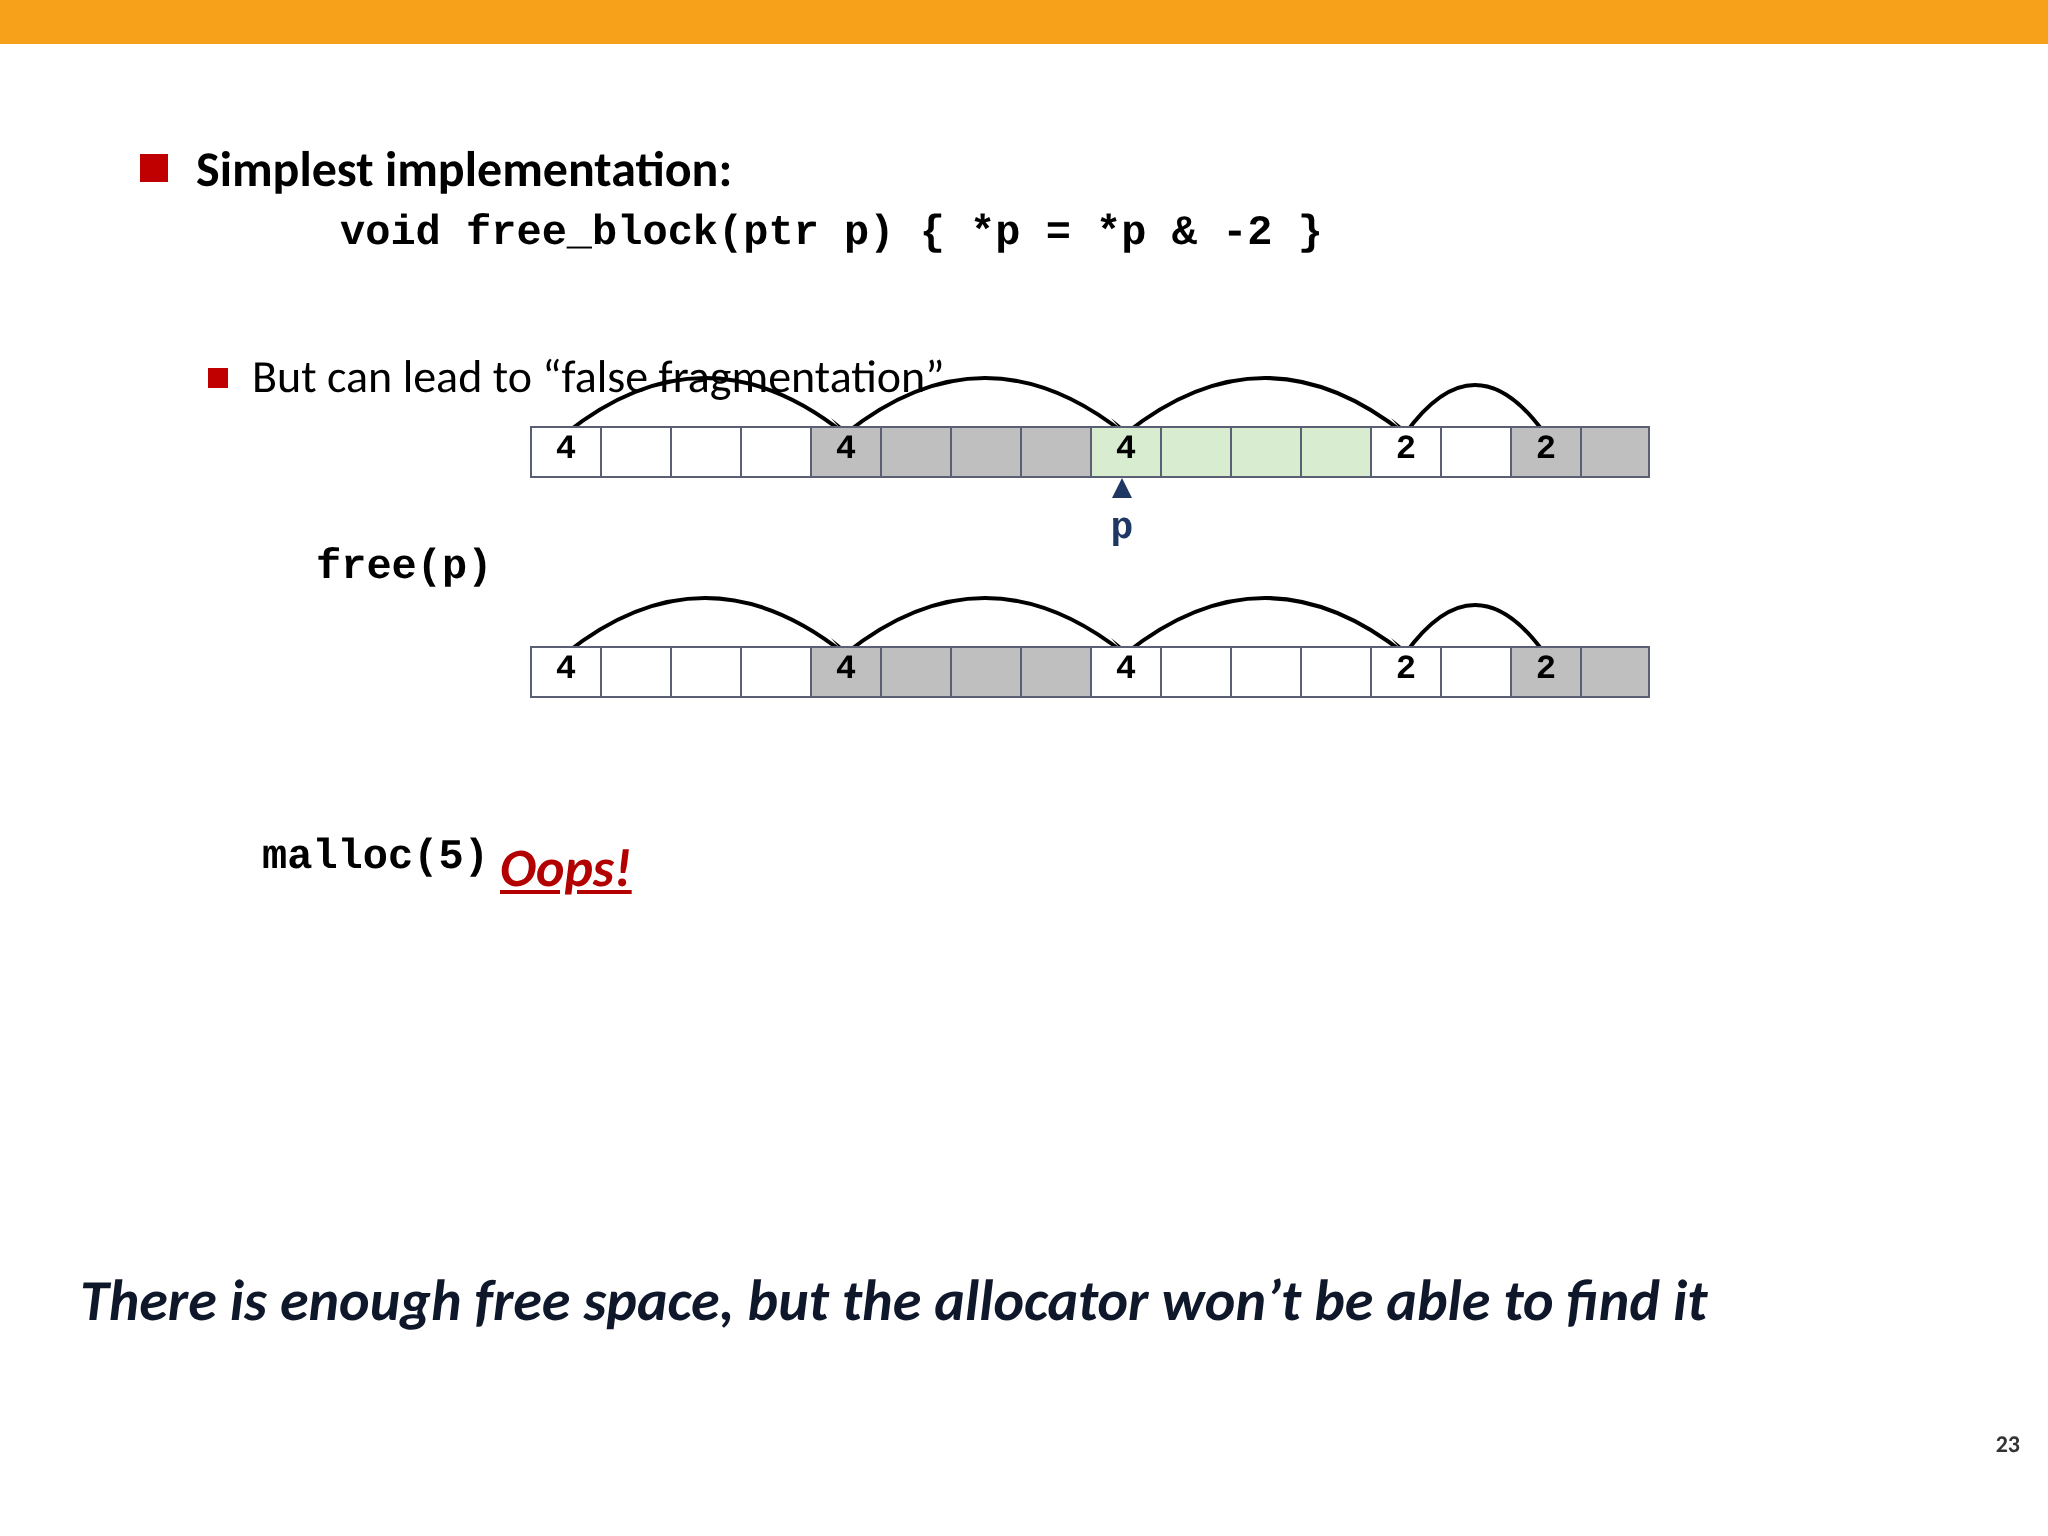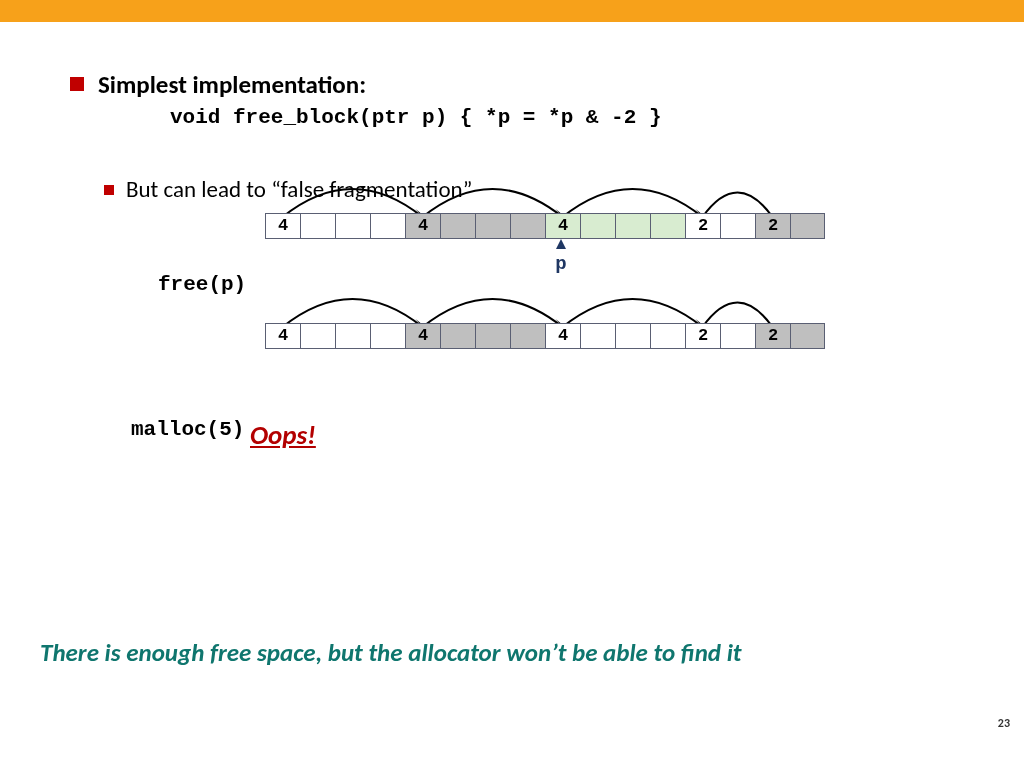--- a/index.html
+++ b/index.html
@@ -123,22 +123,22 @@
     left: 210px;
     top: 205px;
     text-decoration: underline;
   }
   .callout {
     position: absolute;
     left: 40px;
     bottom: 70px;
     font-style: italic;
     font-weight: 700;
-    font-size: 25px;
-    color: #0f766e;
+    font-size: 29px;
+    color: #0f172a;
     margin-top: 26px;
   }
   .page-num {
     position: absolute;
     right: 14px;
     bottom: 8px;
     font-size: 12px;
     font-weight: 700;
     color: #333;
   }

